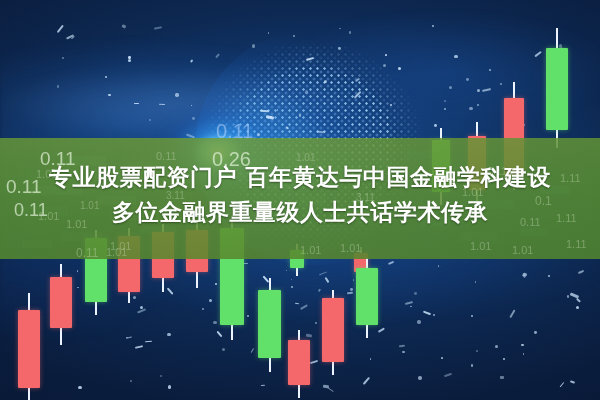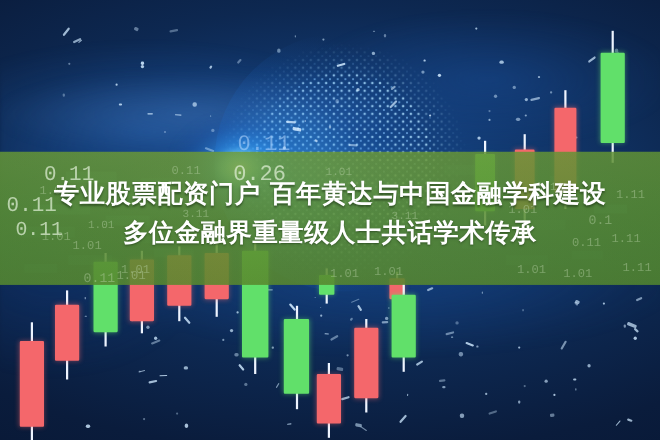--- a/index.html
+++ b/index.html
@@ -84,21 +84,21 @@
     position:absolute;left:0;top:138px;width:600px;height:121px;
     background:linear-gradient(180deg, rgba(118,158,52,.80) 0%, rgba(104,150,48,.82) 40%, rgba(96,142,46,.84) 75%, rgba(92,136,44,.86) 100%);
     mix-blend-mode:normal;
   }
   #band-tint{
     position:absolute;left:0;top:138px;width:600px;height:121px;
     background:linear-gradient(90deg, rgba(60,130,60,.25) 0%, rgba(70,140,55,.10) 35%, rgba(60,125,60,.22) 70%, rgba(55,120,55,.30) 100%);
   }
 
   
-  .num{position:absolute;color:rgba(225,240,215,.72);font-family:Liberation Mono, monospace;white-space:nowrap;}
+  .num{position:absolute;color:rgba(225,240,215,.72);font-family:Liberation Sans, sans-serif;white-space:nowrap;}
   .num.dim{color:rgba(190,215,175,.42);}
   .num.blue{color:rgba(180,215,255,.55);}
 
   
   #headline{
     position:absolute;left:0;top:160px;width:600px;text-align:center;
     color:#ffffff;
     font-family:"DejaVu Sans","Liberation Sans",sans-serif;
     font-weight:bold;
     text-shadow:0 1px 2px rgba(20,40,15,.55);

